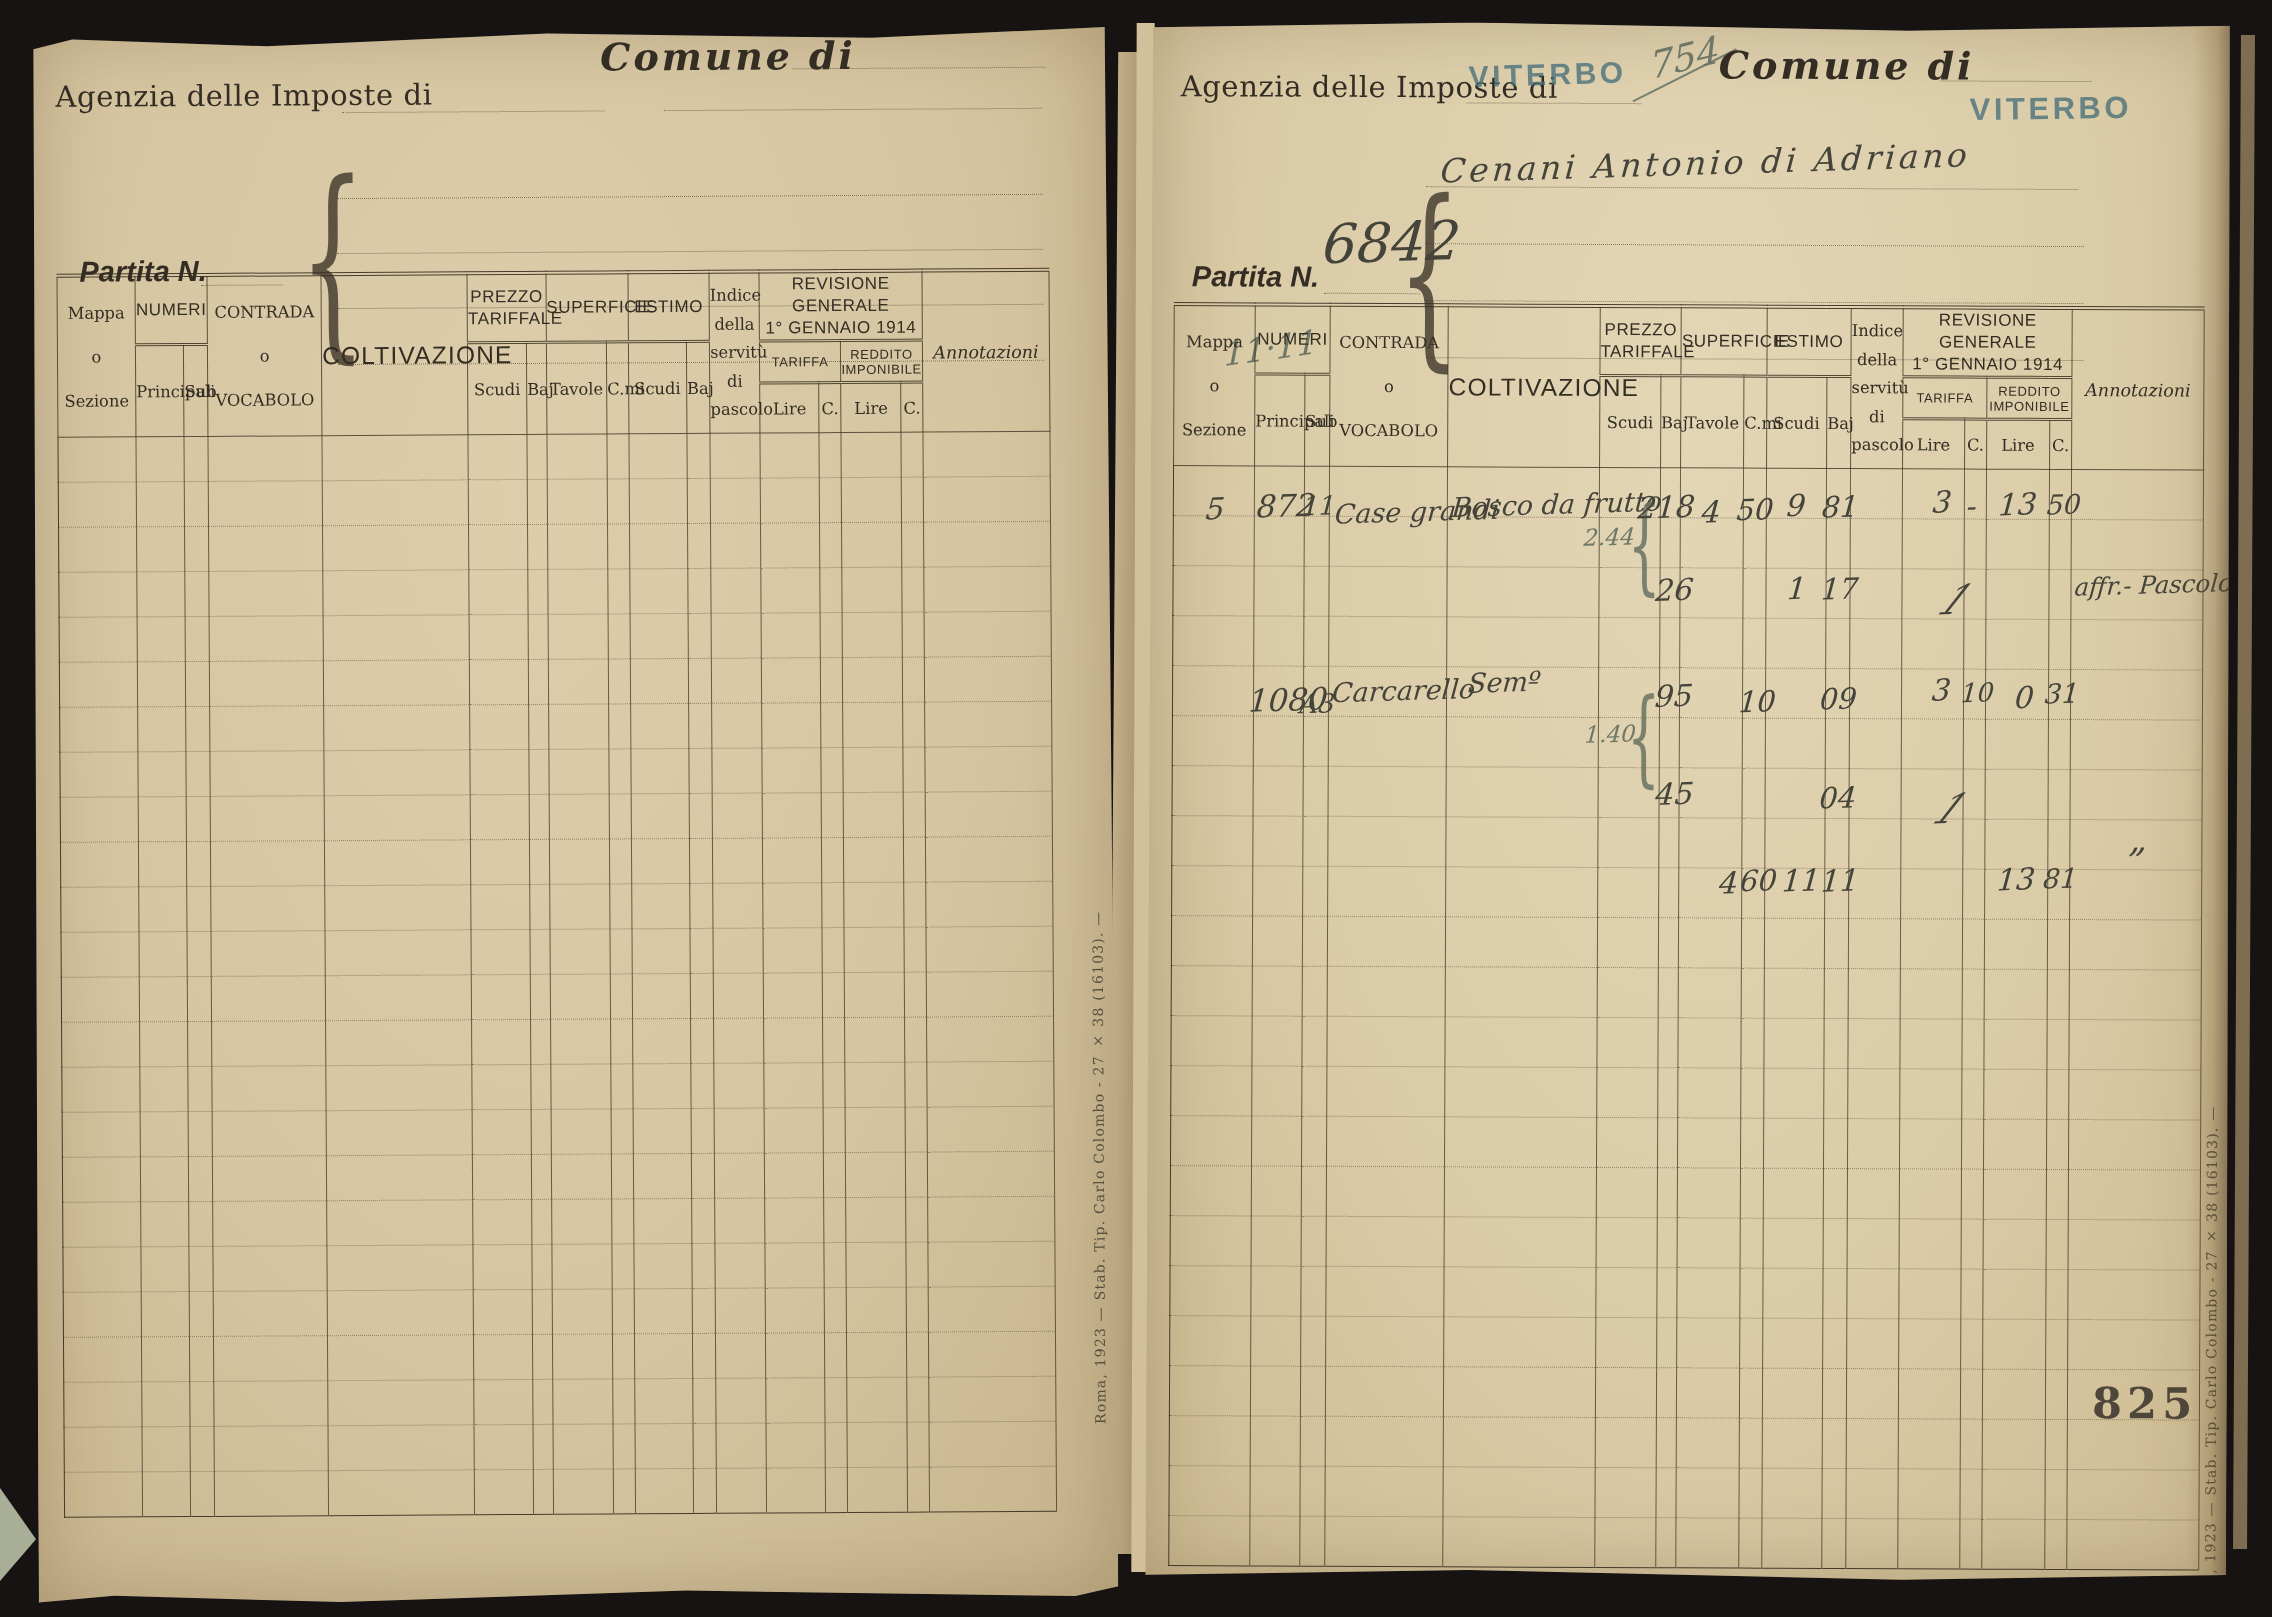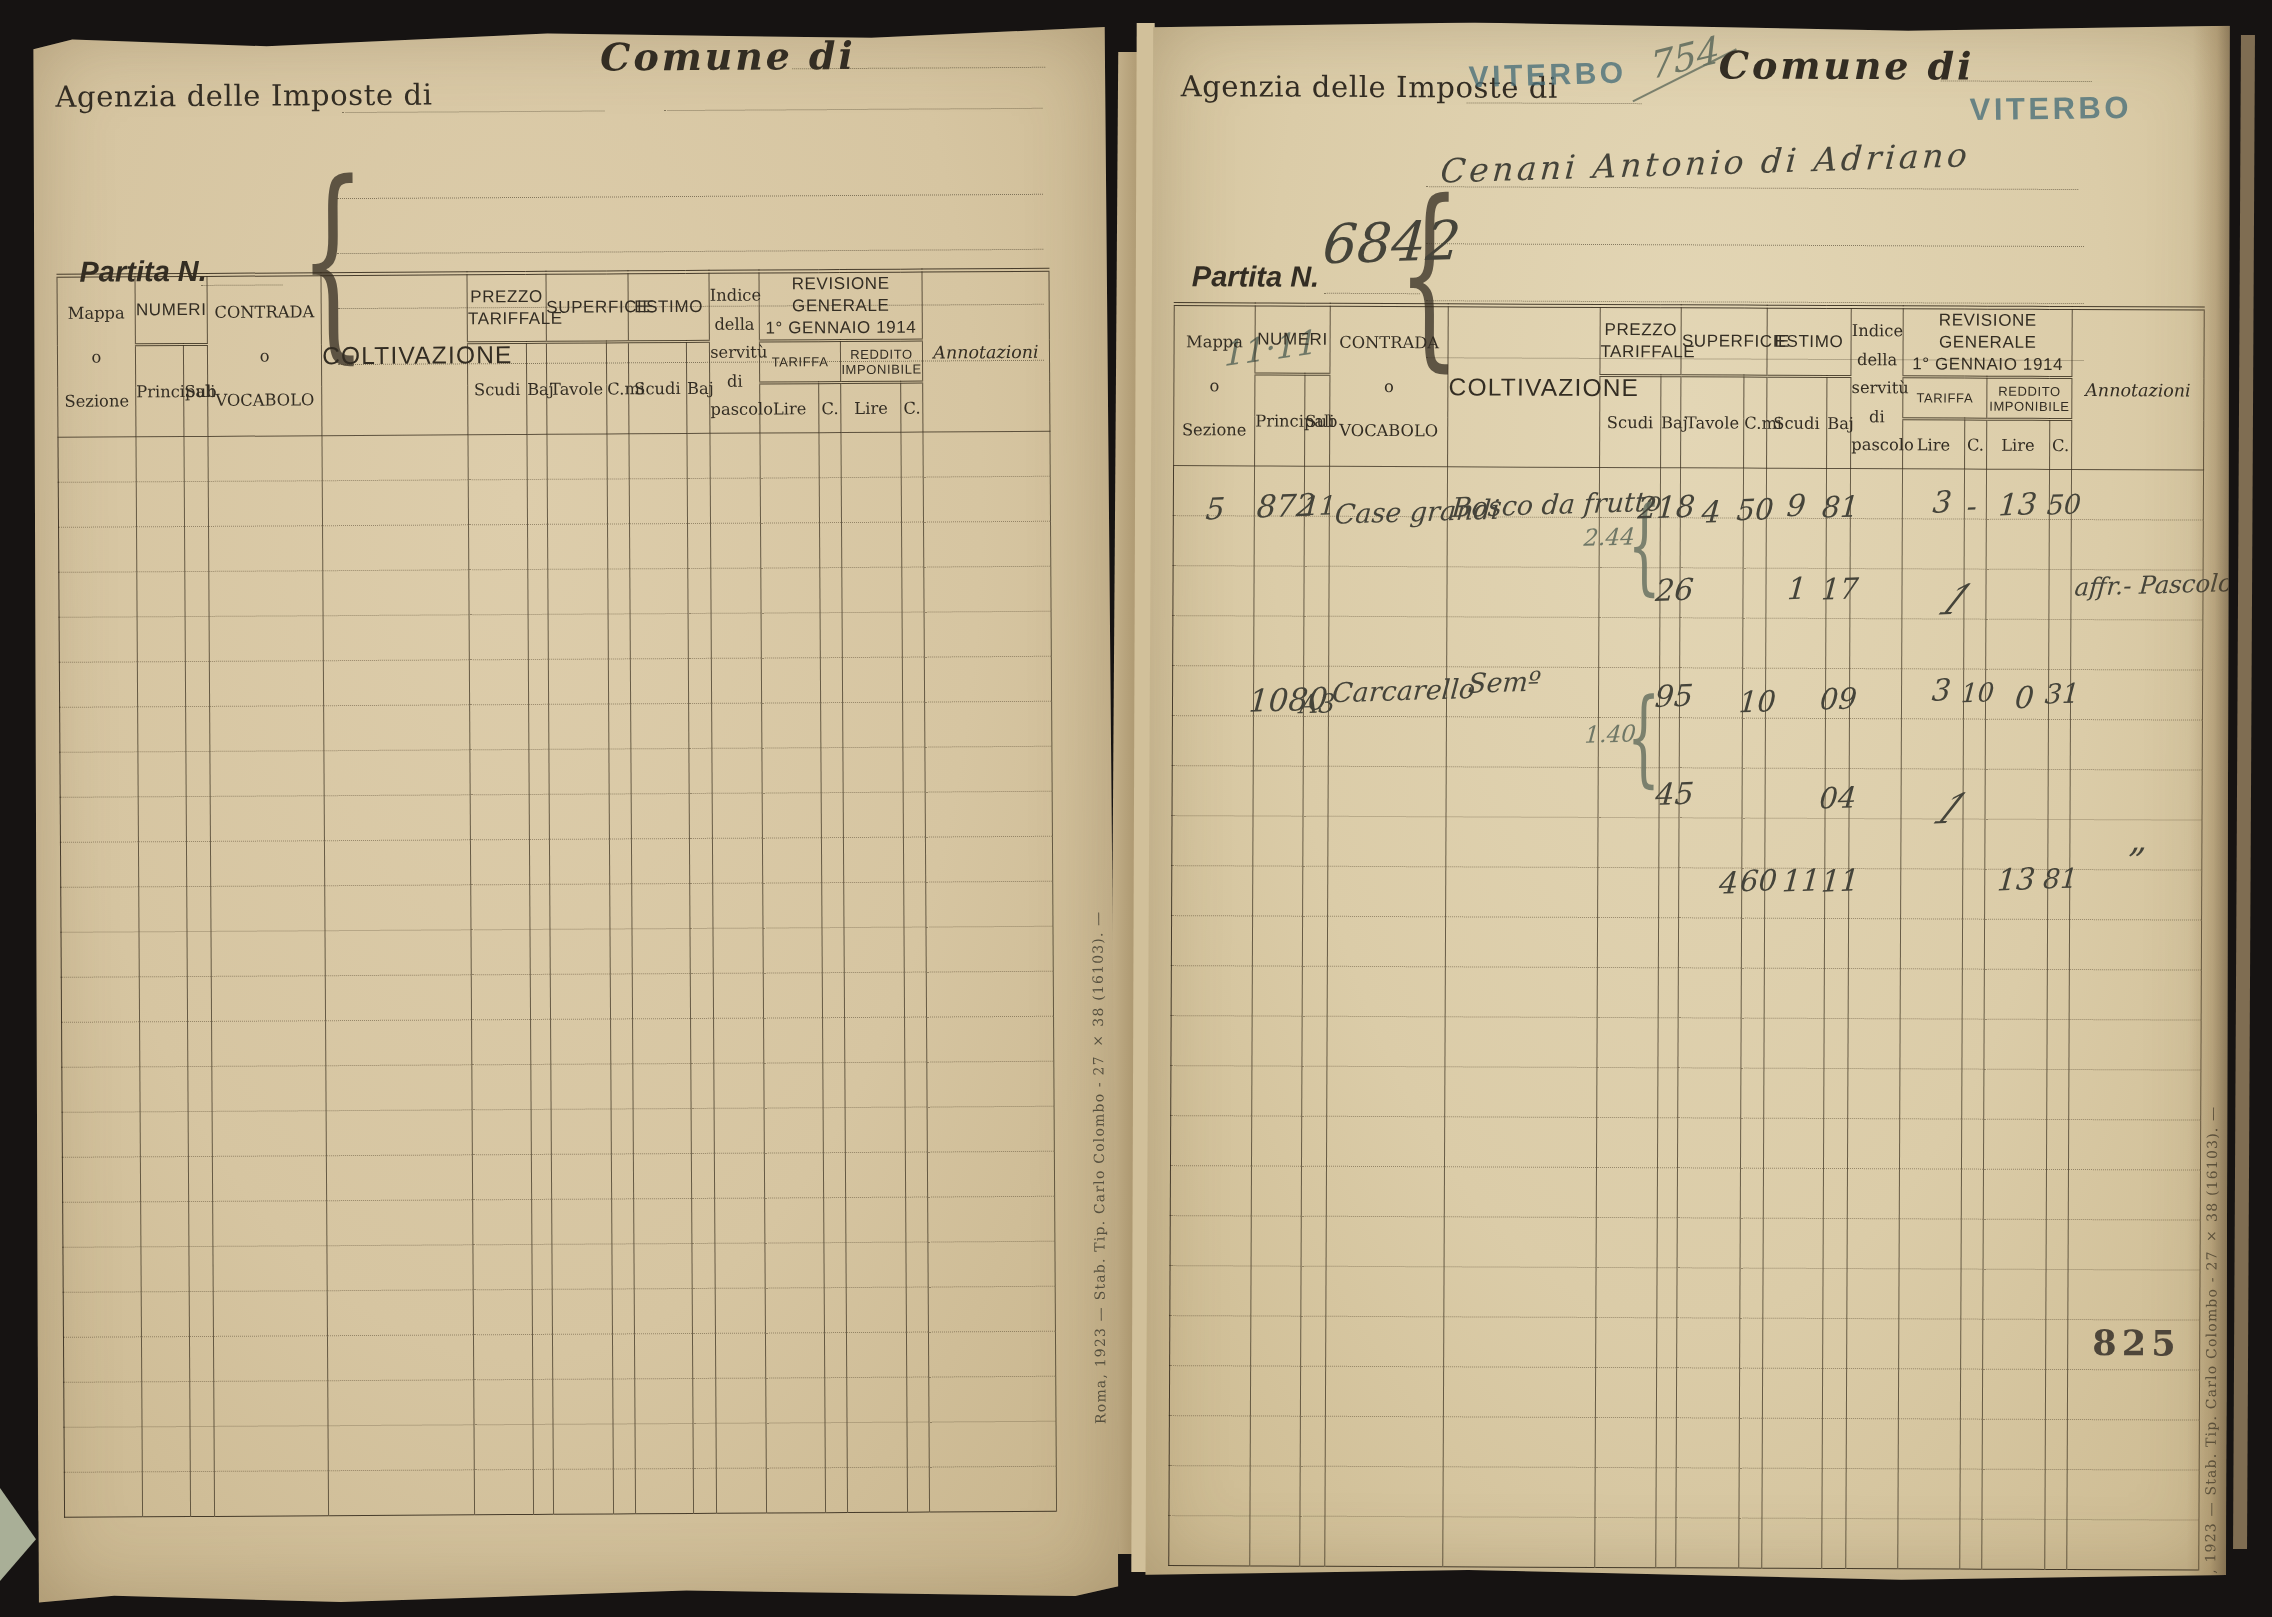--- a/index.html
+++ b/index.html
@@ -1171,18 +1171,18 @@
     <div class="hw slash" style="left:794px;top:767px;font-size:34px;">1</div>
     <div class="hw" style="left:983px;top:797px;font-size:35px;">„</div>
 
     <div class="hw" style="left:573px;top:845px;font-size:30px;">4</div>
     <div class="hw" style="left:594px;top:843px;font-size:29px;">60</div>
     <div class="hw" style="left:636px;top:842px;font-size:30px;">11</div>
     <div class="hw" style="left:675px;top:842px;font-size:30px;">11</div>
     <div class="hw" style="left:851px;top:840px;font-size:30px;">13</div>
     <div class="hw" style="left:897px;top:841px;font-size:27px;">81</div>
 
-    <div class="pgstamp" style="left:948px;top:1300px;font-size:35px;">825</div>
+    <div class="pgstamp" style="left:948px;top:1356px;font-size:43px;">825</div>
     <div class="imprint" style="left:1059px;top:1083px;">Roma, 1923 — Stab. Tip. Carlo Colombo - 27 × 38 (16103). —</div>
   </div>
 
 </div>
 
 
 </body></html>

